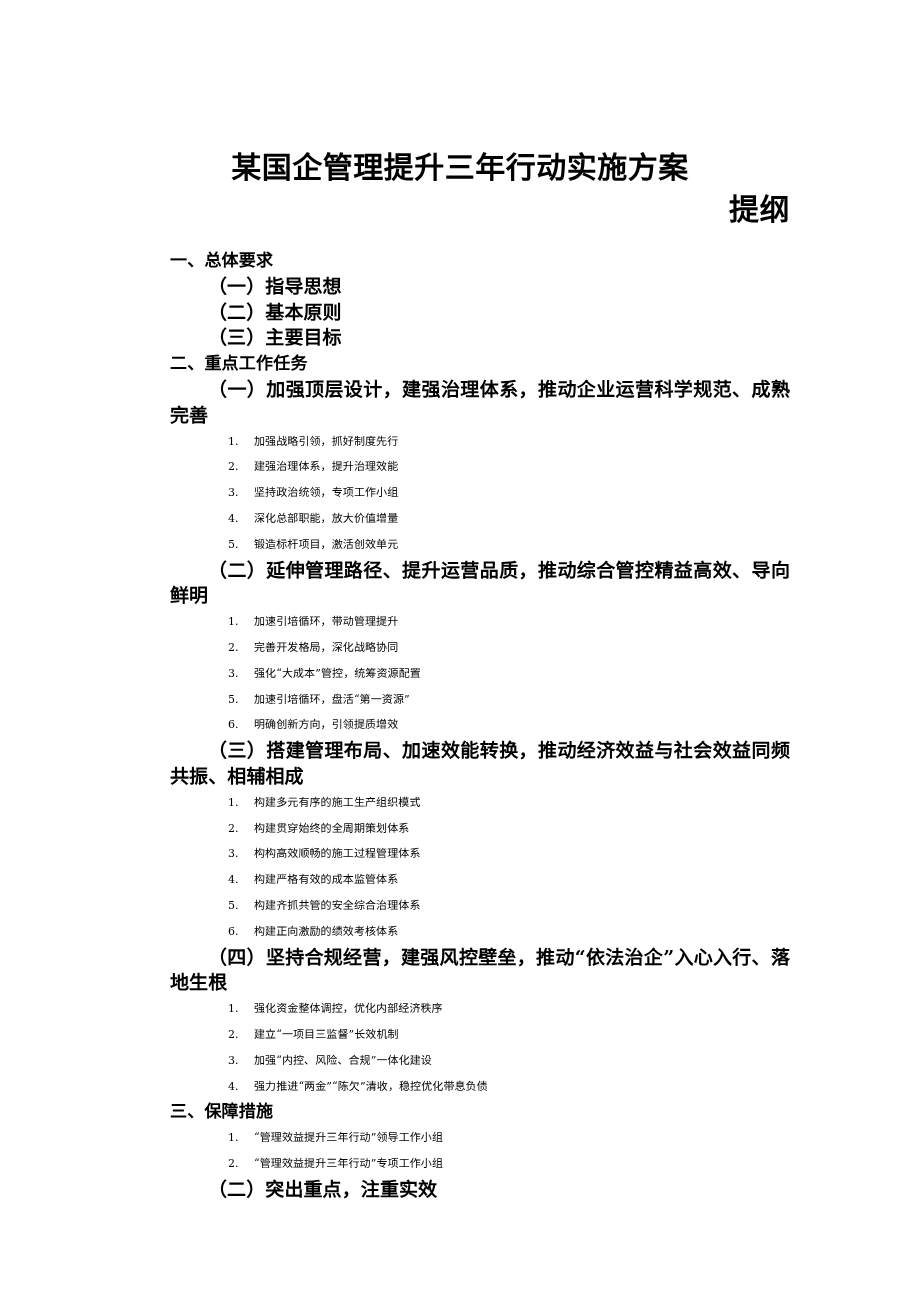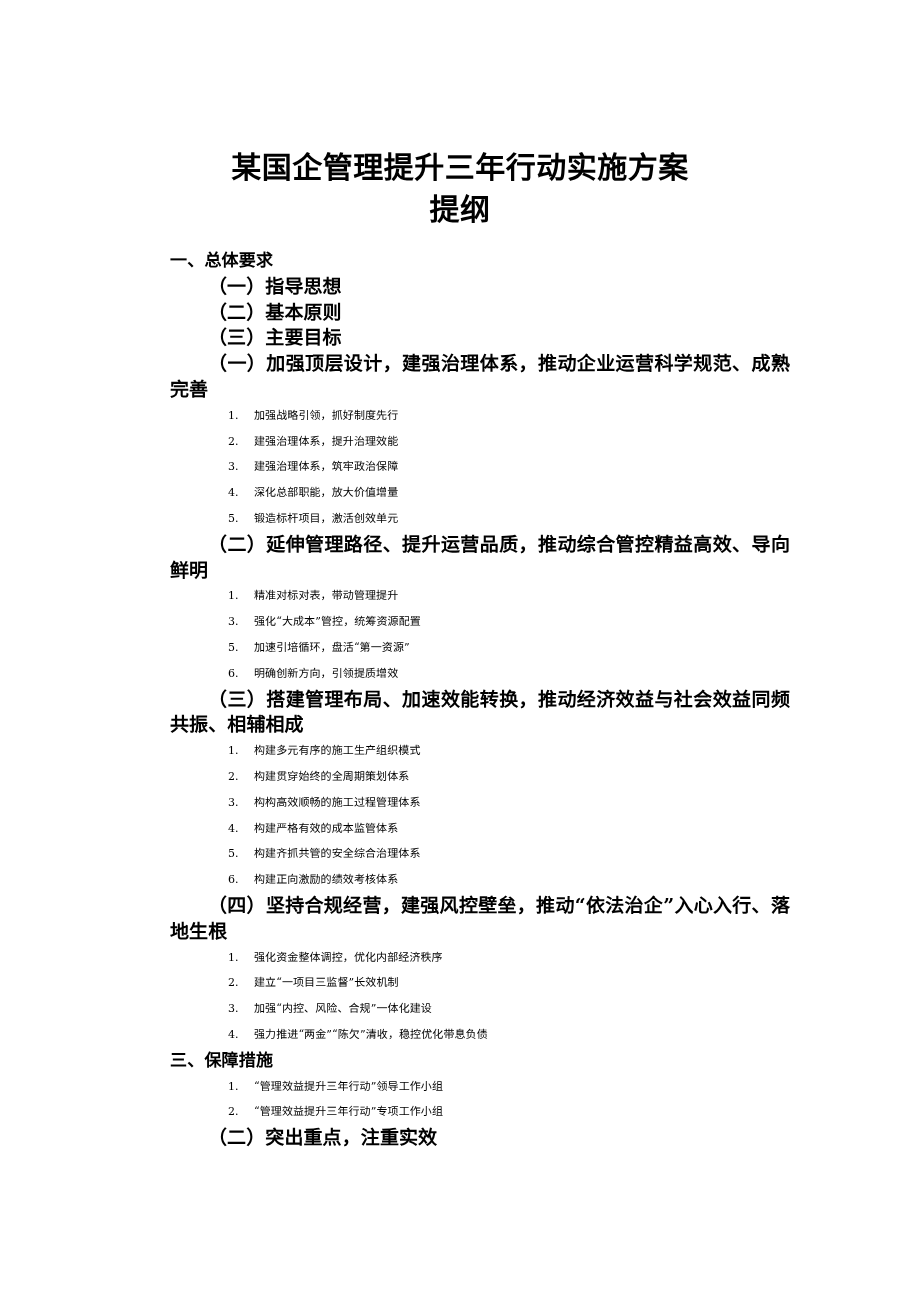--- a/index.html
+++ b/index.html
@@ -43,21 +43,21 @@
     line-height: 40px;
     letter-spacing: 0.5px;
     white-space: nowrap;
   }
   .doc-subtitle {
     font-family: "DejaVu Serif", "Liberation Serif", serif;
     font-weight: bold;
     font-size: 30px;
     line-height: 40px;
     letter-spacing: 0.5px;
-    text-align: center;
+    text-align: right;
     margin-top: 2px;
   }
 
   
   .outline {
     position: absolute;
     left: 170px;
     top: 248px;
     width: 620px;
   }
@@ -115,28 +115,30 @@
   <div class="title-block">
     <div class="doc-title">某国企管理提升三年行动实施方案</div>
     <div class="doc-subtitle">提纲</div>
   </div>
 
   <div class="outline" id="outline-root">
       <div class="line lvl1">一、总体要求</div>
       <div class="line lvl2">（一）指导思想</div>
       <div class="line lvl2">（二）基本原则</div>
       <div class="line lvl2">（三）主要目标</div>
+      <div class="line lvl1">二、重点工作任务</div>
       <div class="line lvl2">（一）加强顶层设计，建强治理体系，推动企业运营科学规范、成熟完善</div>
       <div class="line lvl3"><span class="num">1.</span><span>加强战略引领，抓好制度先行</span></div>
       <div class="line lvl3"><span class="num">2.</span><span>建强治理体系，提升治理效能</span></div>
-      <div class="line lvl3"><span class="num">3.</span><span>建强治理体系，筑牢政治保障</span></div>
+      <div class="line lvl3"><span class="num">3.</span><span>坚持政治统领，专项工作小组</span></div>
       <div class="line lvl3"><span class="num">4.</span><span>深化总部职能，放大价值增量</span></div>
       <div class="line lvl3"><span class="num">5.</span><span>锻造标杆项目，激活创效单元</span></div>
       <div class="line lvl2">（二）延伸管理路径、提升运营品质，推动综合管控精益高效、导向鲜明</div>
-      <div class="line lvl3"><span class="num">1.</span><span>精准对标对表，带动管理提升</span></div>
+      <div class="line lvl3"><span class="num">1.</span><span>加速引培循环，带动管理提升</span></div>
+      <div class="line lvl3"><span class="num">2.</span><span>完善开发格局，深化战略协同</span></div>
       <div class="line lvl3"><span class="num">3.</span><span>强化“大成本”管控，统筹资源配置</span></div>
       <div class="line lvl3"><span class="num">5.</span><span>加速引培循环，盘活“第一资源”</span></div>
       <div class="line lvl3"><span class="num">6.</span><span>明确创新方向，引领提质增效</span></div>
       <div class="line lvl2">（三）搭建管理布局、加速效能转换，推动经济效益与社会效益同频共振、相辅相成</div>
       <div class="line lvl3"><span class="num">1.</span><span>构建多元有序的施工生产组织模式</span></div>
       <div class="line lvl3"><span class="num">2.</span><span>构建贯穿始终的全周期策划体系</span></div>
       <div class="line lvl3"><span class="num">3.</span><span>构构高效顺畅的施工过程管理体系</span></div>
       <div class="line lvl3"><span class="num">4.</span><span>构建严格有效的成本监管体系</span></div>
       <div class="line lvl3"><span class="num">5.</span><span>构建齐抓共管的安全综合治理体系</span></div>
       <div class="line lvl3"><span class="num">6.</span><span>构建正向激励的绩效考核体系</span></div>

